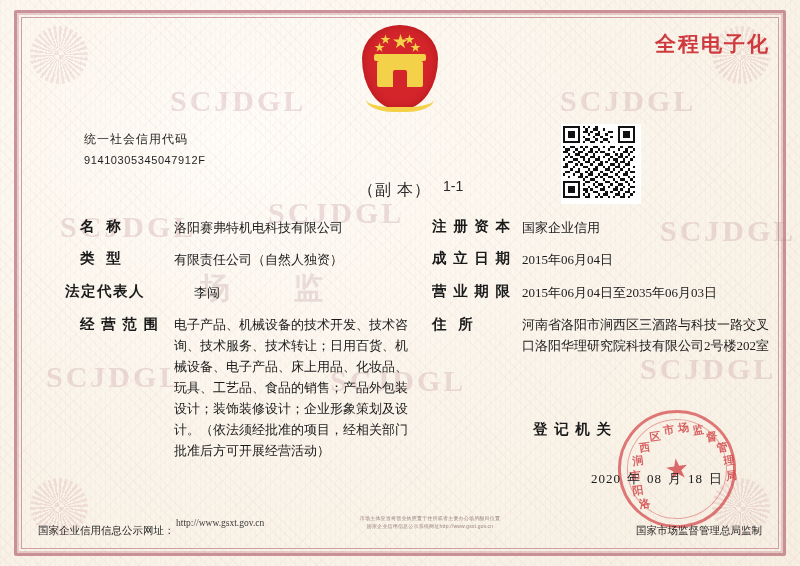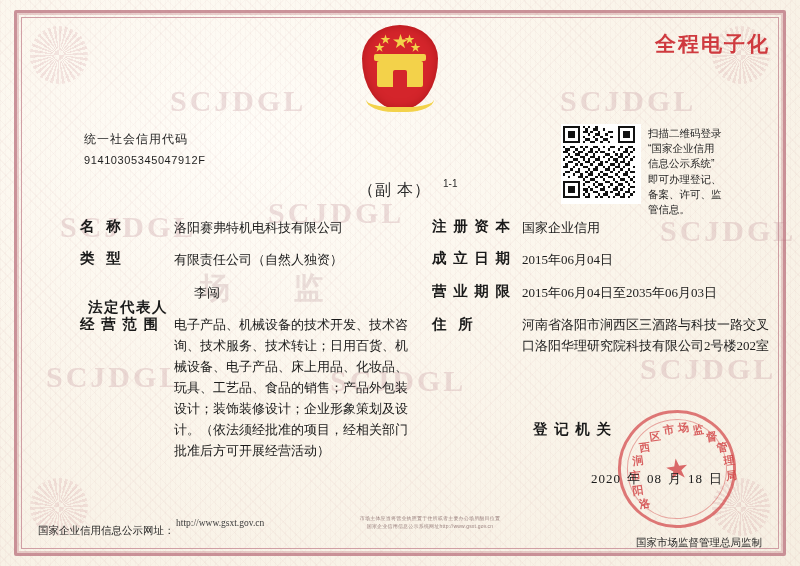--- a/index.html
+++ b/index.html
@@ -153,21 +153,21 @@
     position: absolute;
     left: 358px; top: 180px;
     font-size: 16px;
     color: #2a2a2a;
     font-family: "Liberation Serif", serif;
     letter-spacing: 1px;
   }
   .doc-subtitle-sup {
     position: absolute;
     left: 443px; top: 178px;
-    font-size: 10px;
+    font-size: 14px;
     color: #2a2a2a;
   }
 
   
   .code-label {
     position: absolute;
     left: 84px; top: 131px;
     font-size: 12px;
     color: #1f1f1f;
     letter-spacing: 1px;
@@ -215,21 +215,21 @@
     color: #1a1a1a;
     font-family: "Liberation Serif", serif;
     line-height: 1.62;
   }
 
   
   .lbl-name      { left: 80px;  top: 217px; }
   .val-name      { left: 174px; top: 217px; }
   .lbl-type      { left: 80px;  top: 249px; }
   .val-type      { left: 174px; top: 249px; }
-  .lbl-rep       { left: 88px;  top: 282px; letter-spacing: 1.5px; margin-top: 16px; }
+  .lbl-rep       { left: 65px;  top: 282px; letter-spacing: 1.5px; }
   .val-rep       { left: 174px; top: 282px; margin-left: 20px; }
   .lbl-scope     { left: 80px;  top: 315px; letter-spacing: 1.5px; }
   .val-scope     { left: 174px; top: 314px; width: 245px; }
 
   
   .lbl-capital   { left: 432px; top: 217px; letter-spacing: 1.5px; }
   .val-capital   { left: 522px; top: 217px; }
   .lbl-founded   { left: 432px; top: 249px; letter-spacing: 1.5px; }
   .val-founded   { left: 522px; top: 249px; }
   .lbl-term      { left: 432px; top: 282px; letter-spacing: 1.5px; }
@@ -311,21 +311,20 @@
     position: absolute;
     left: 38px; top: 524px;
     font-size: 10.5px;
     color: #1f1f1f;
   }
   .footer-right {
     position: absolute;
     right: 38px; top: 524px;
     font-size: 10.5px;
     color: #1f1f1f;
-    margin-top: 12px;
   }
 
   
   .center-wm {
     position: absolute;
     left: 200px; top: 268px;
     font-size: 30px;
     letter-spacing: 28px;
     color: rgba(185,150,155,.28);
     font-family: "Liberation Serif", serif;
@@ -583,26 +582,20 @@
         <rect x="9" y="28" width="2" height="1"></rect>
           <rect x="13" y="28" width="1" height="1"></rect>
           <rect x="15" y="28" width="1" height="1"></rect>
           <rect x="18" y="28" width="1" height="1"></rect>
           <rect x="20" y="28" width="1" height="1"></rect>
           <rect x="23" y="28" width="2" height="1"></rect>
           <rect x="26" y="28" width="1" height="1"></rect>
       </g>
     </svg>
   </div>
-  <div class="qr-text" style="white-space:pre-line;">扫描二维码登录
-“国家企业信用
-信息公示系统”
-即可办理登记、
-备案、许可、监
-管信息。</div>
 
   <div class="field-label lbl-name">名    称</div>
   <div class="field-value val-name">洛阳赛弗特机电科技有限公司</div>
 
   <div class="field-label lbl-type">类    型</div>
   <div class="field-value val-type">有限责任公司（自然人独资）</div>
 
   <div class="field-label lbl-rep">法定代表人</div>
   <div class="field-value val-rep">李闯</div>
 

